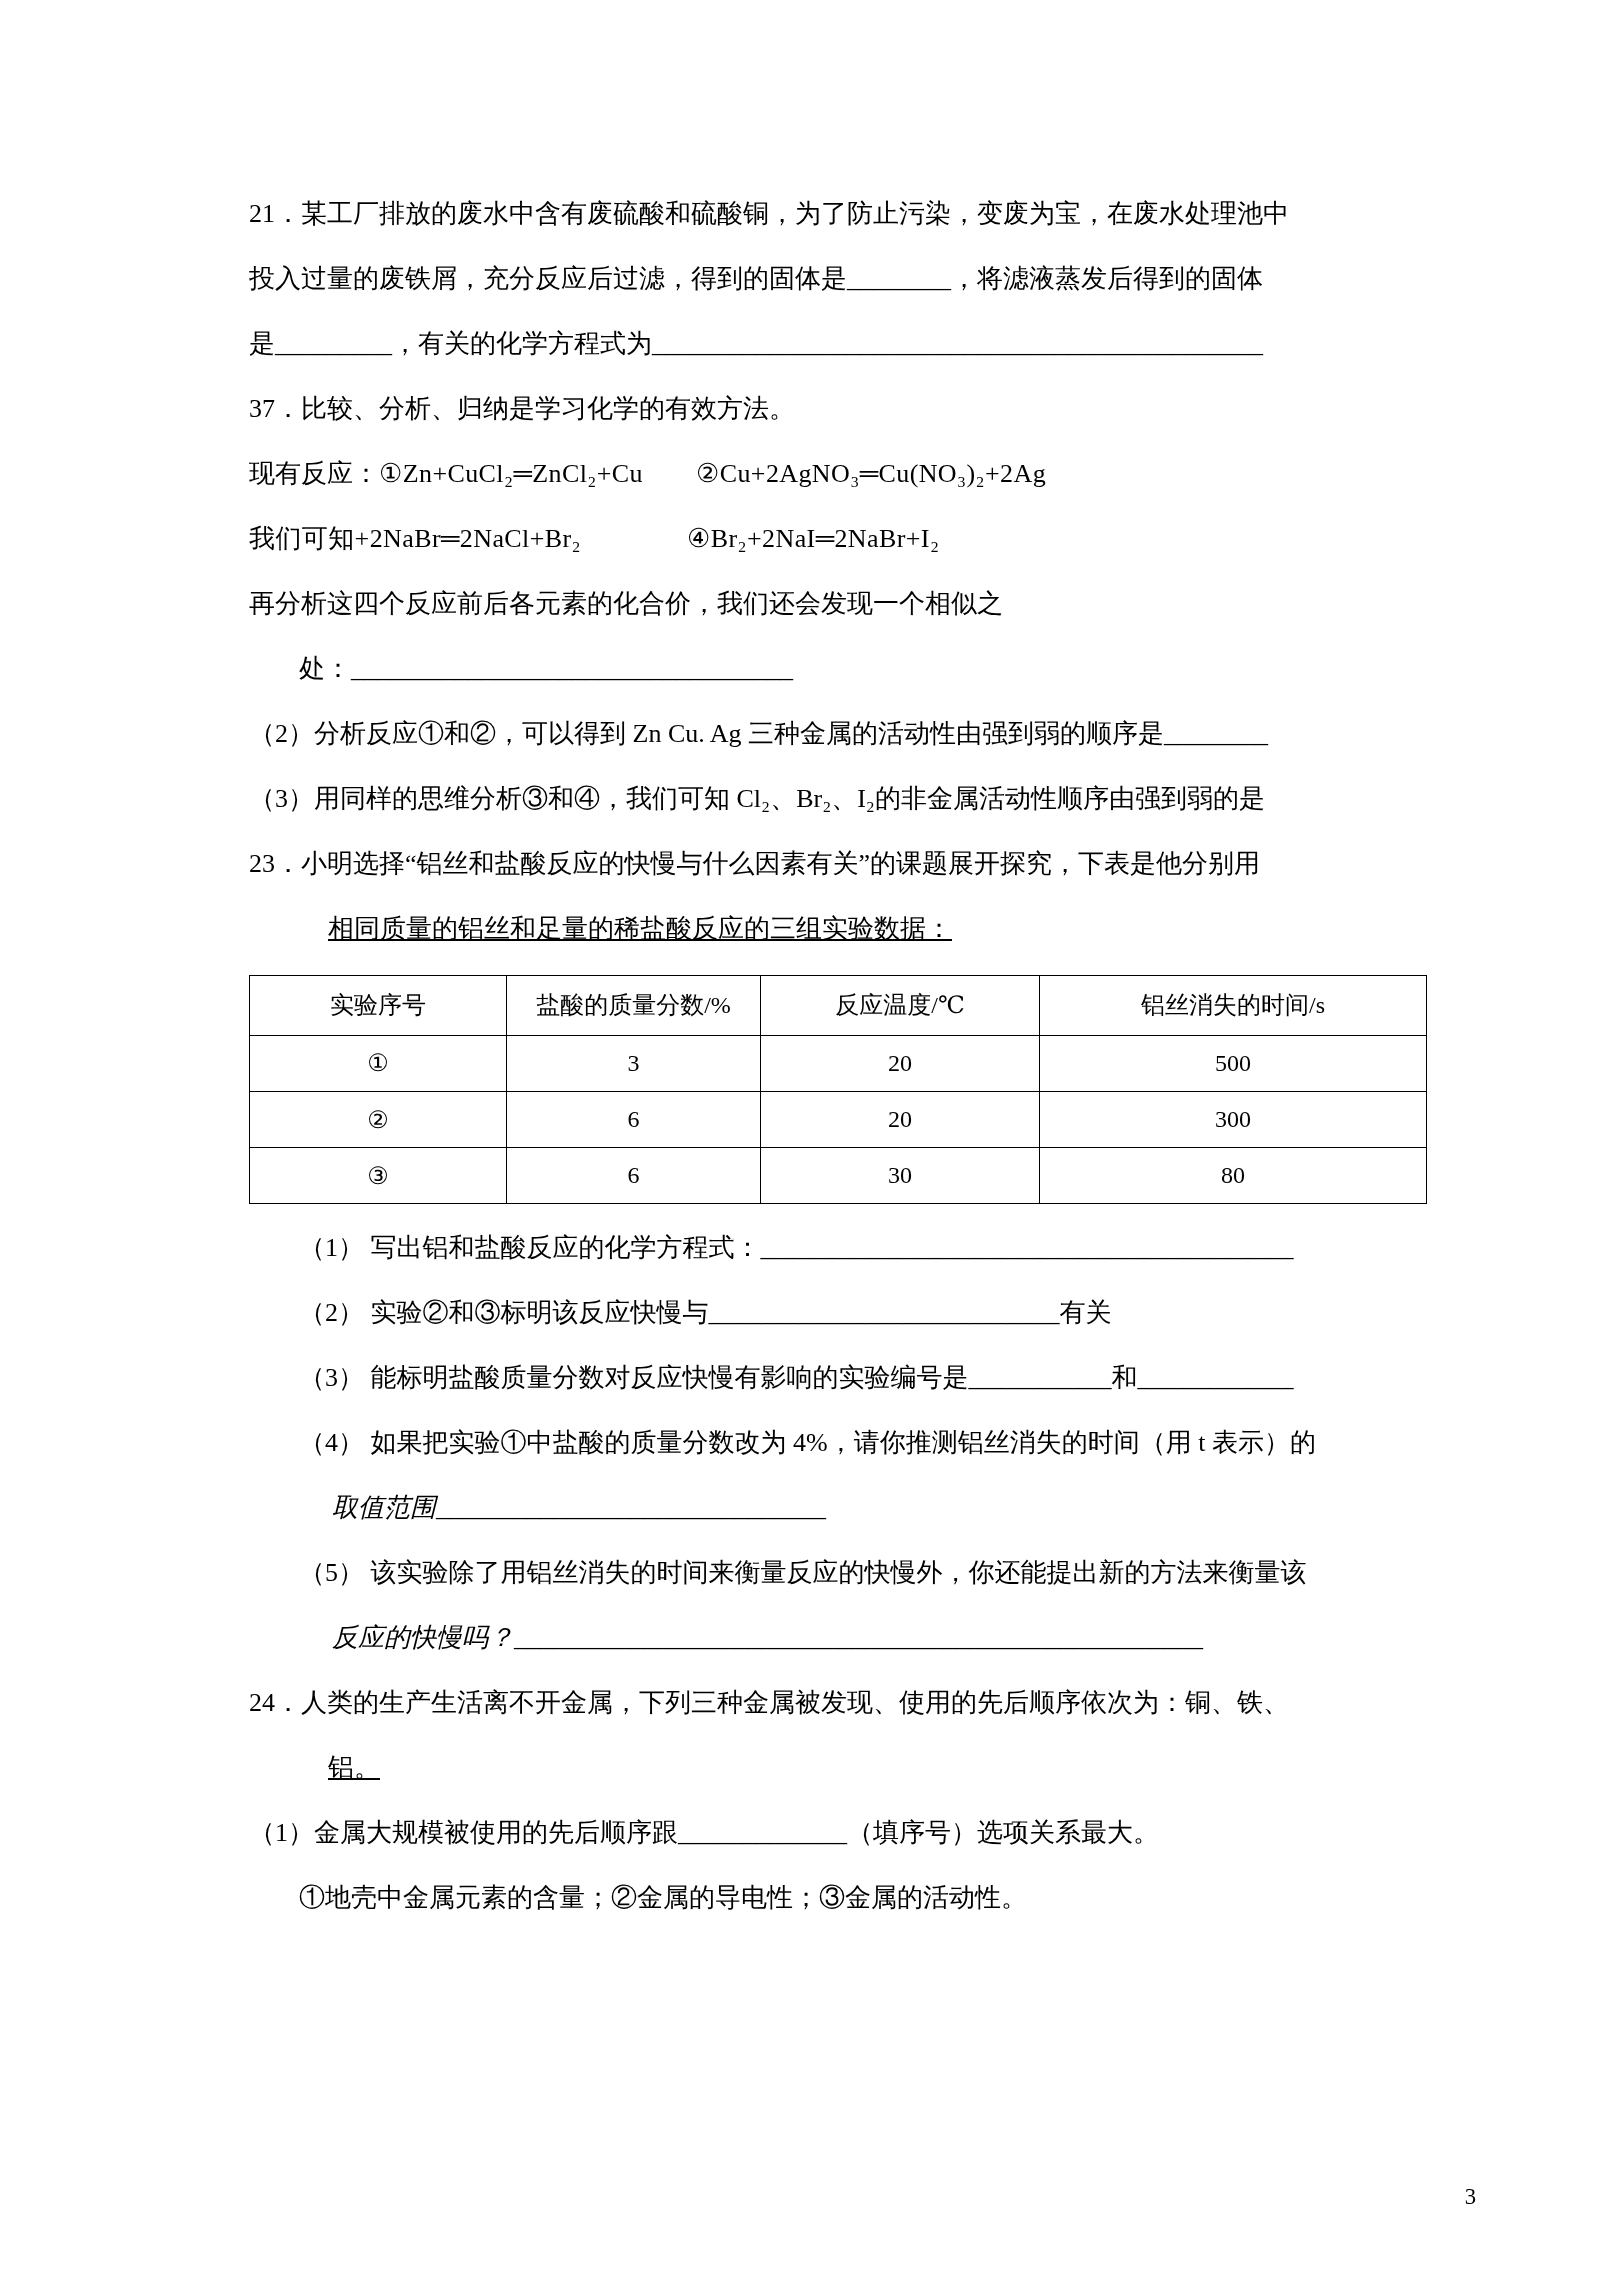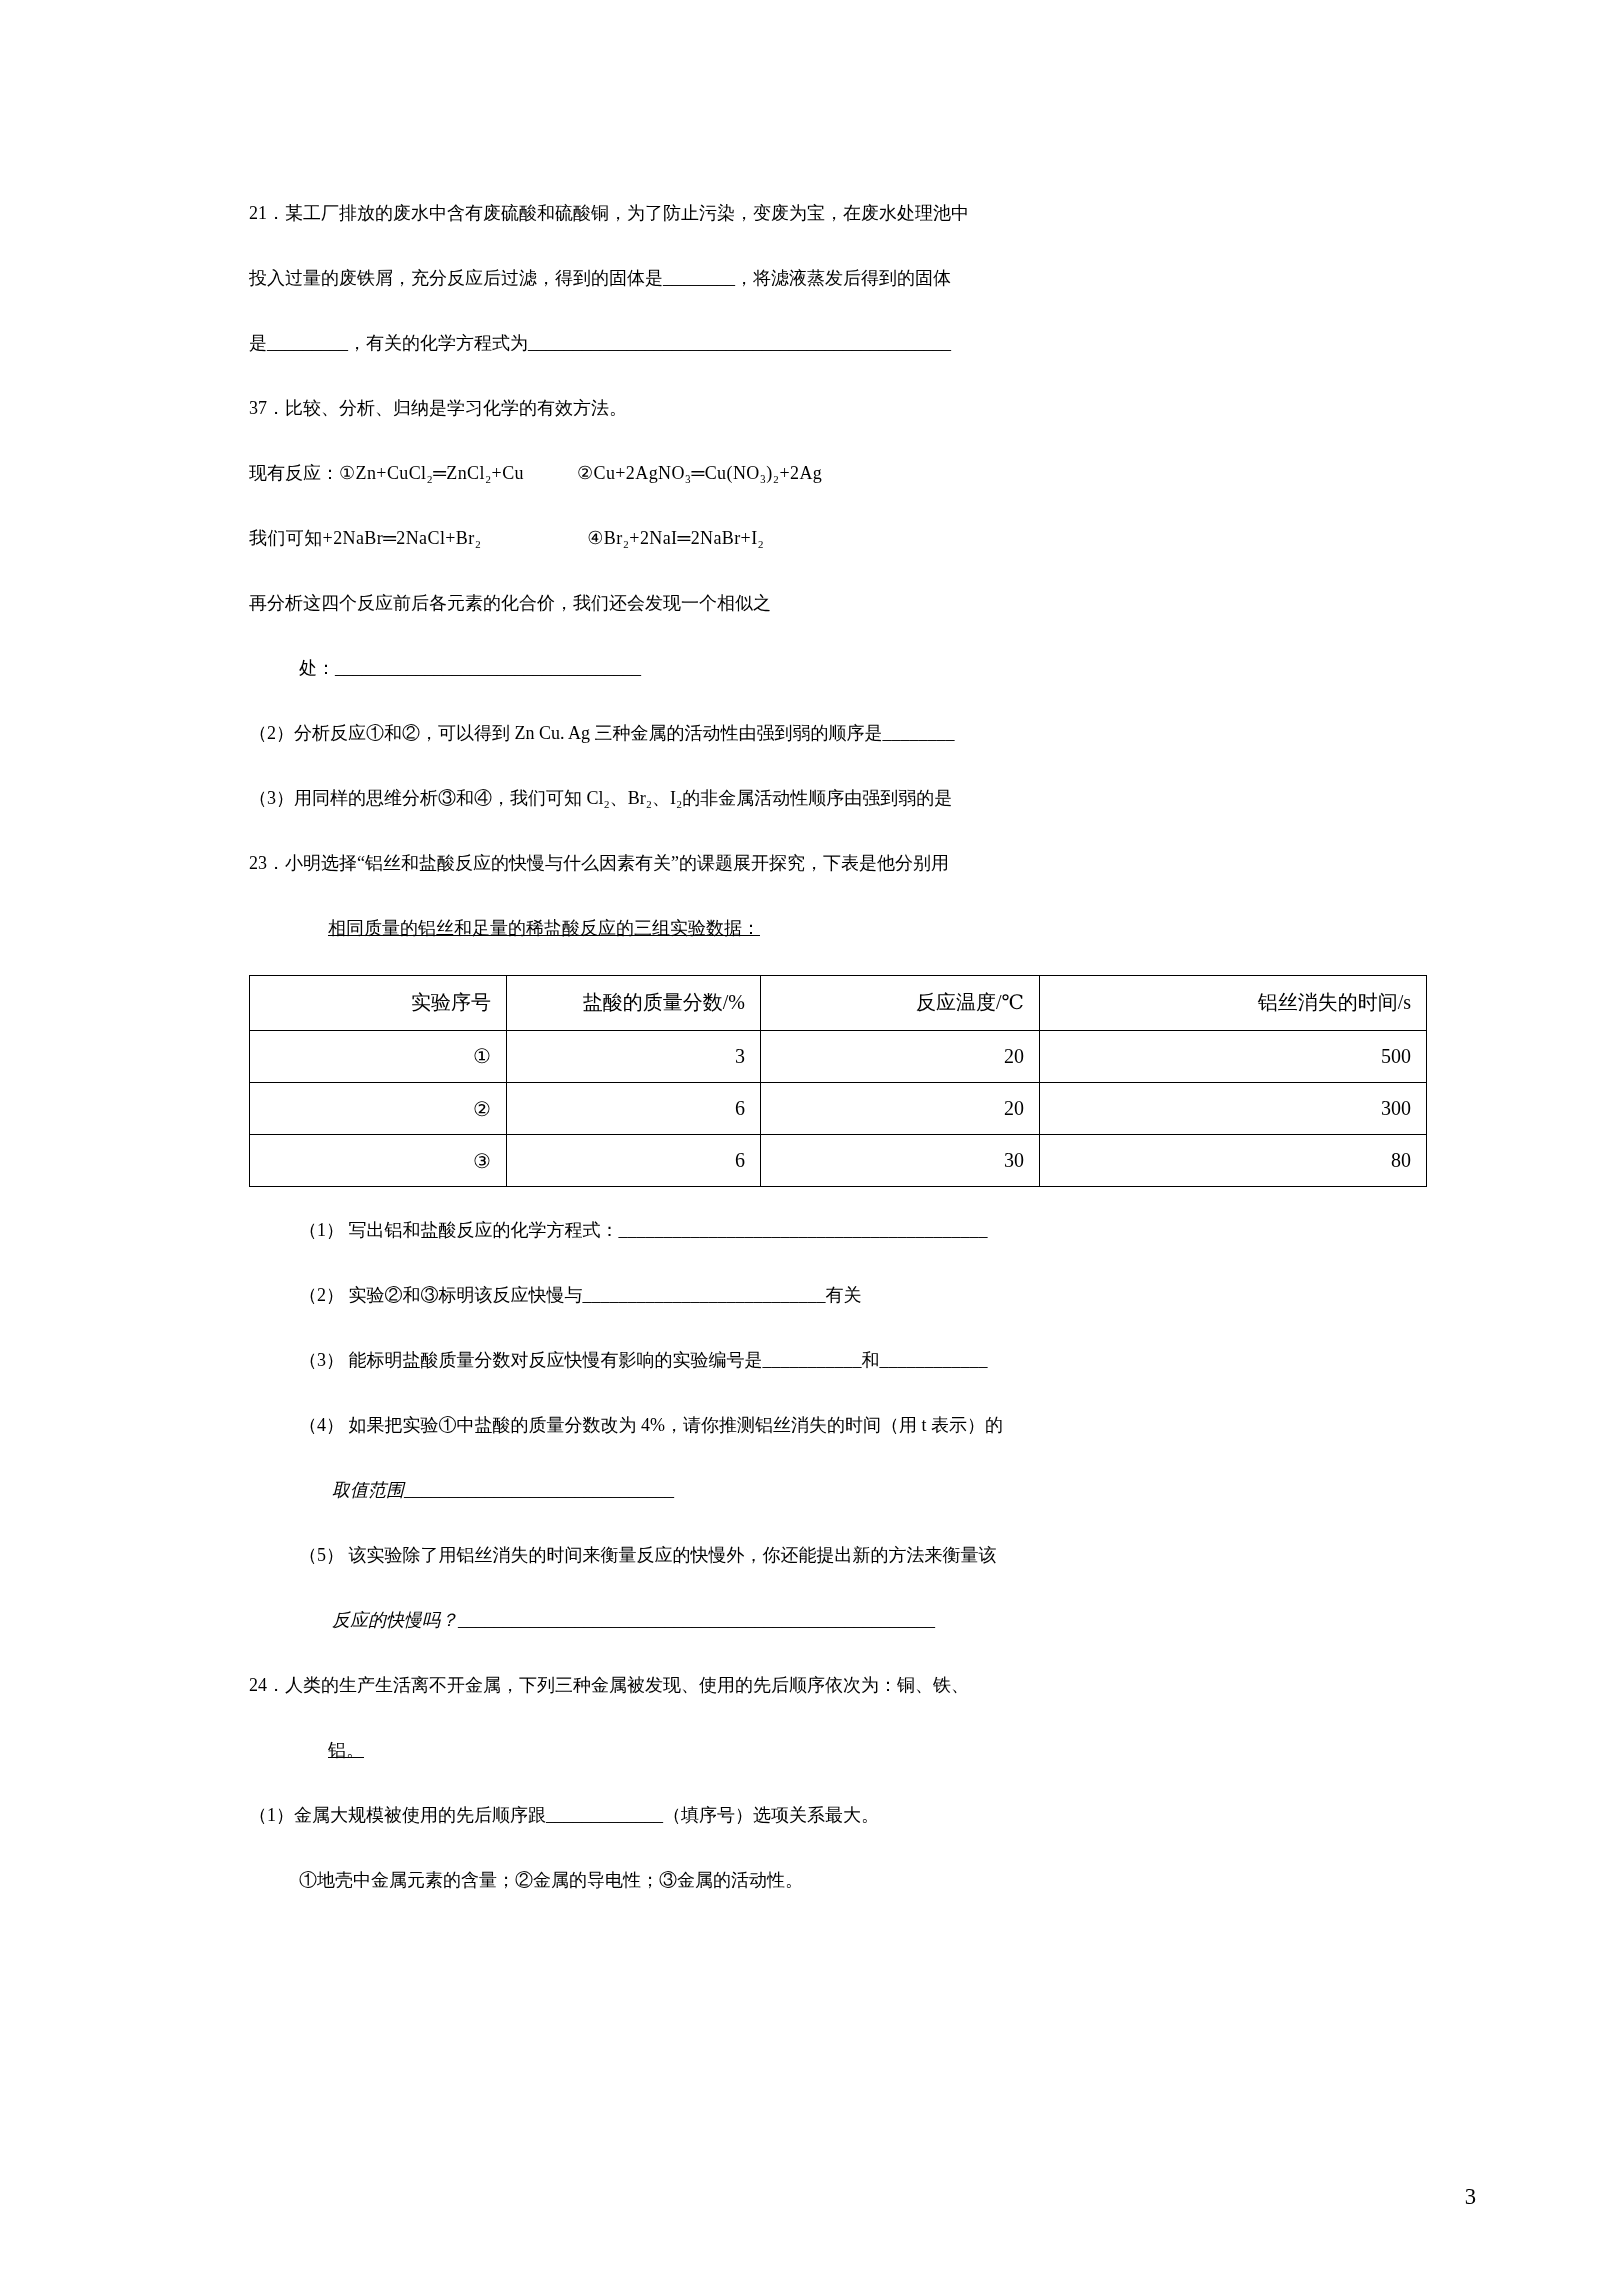--- a/index.html
+++ b/index.html
@@ -18,21 +18,21 @@
     position: relative;
     width: 1623px;
     height: 2295px;
     box-sizing: border-box;
     padding: 181px 151px 91px 249px;
   }
   .q {
     margin-bottom: 0;
   }
   .line {
-    font-size: 18px;
+    font-size: 26px;
     line-height: 65px;
     white-space: nowrap;
   }
   .hang {
     padding-left: 50px;
   }
   .hang2 {
     padding-left: 79px;
     text-decoration: underline;
   }
@@ -42,23 +42,23 @@
   }
   .eqgap { display: inline-block; width: 53px; }
   table.data {
     border-collapse: collapse;
     margin: 13.6px 0 10.6px 0;
     width: 1147px;
     table-layout: fixed;
   }
   table.data td, table.data th {
     border: 1.5px solid #000;
-    font-size: 20px;
+    font-size: 24px;
     font-weight: normal;
-    text-align: right;
+    text-align: center;
     padding: 13.6px 15px;
     height: 45px;
     box-sizing: border-box;
   }
   .col1 { width: 257px; }
   .col2 { width: 254px; }
   .col3 { width: 279px; }
   .col4 { width: 387px; }
   .pagenum {
     position: absolute;

